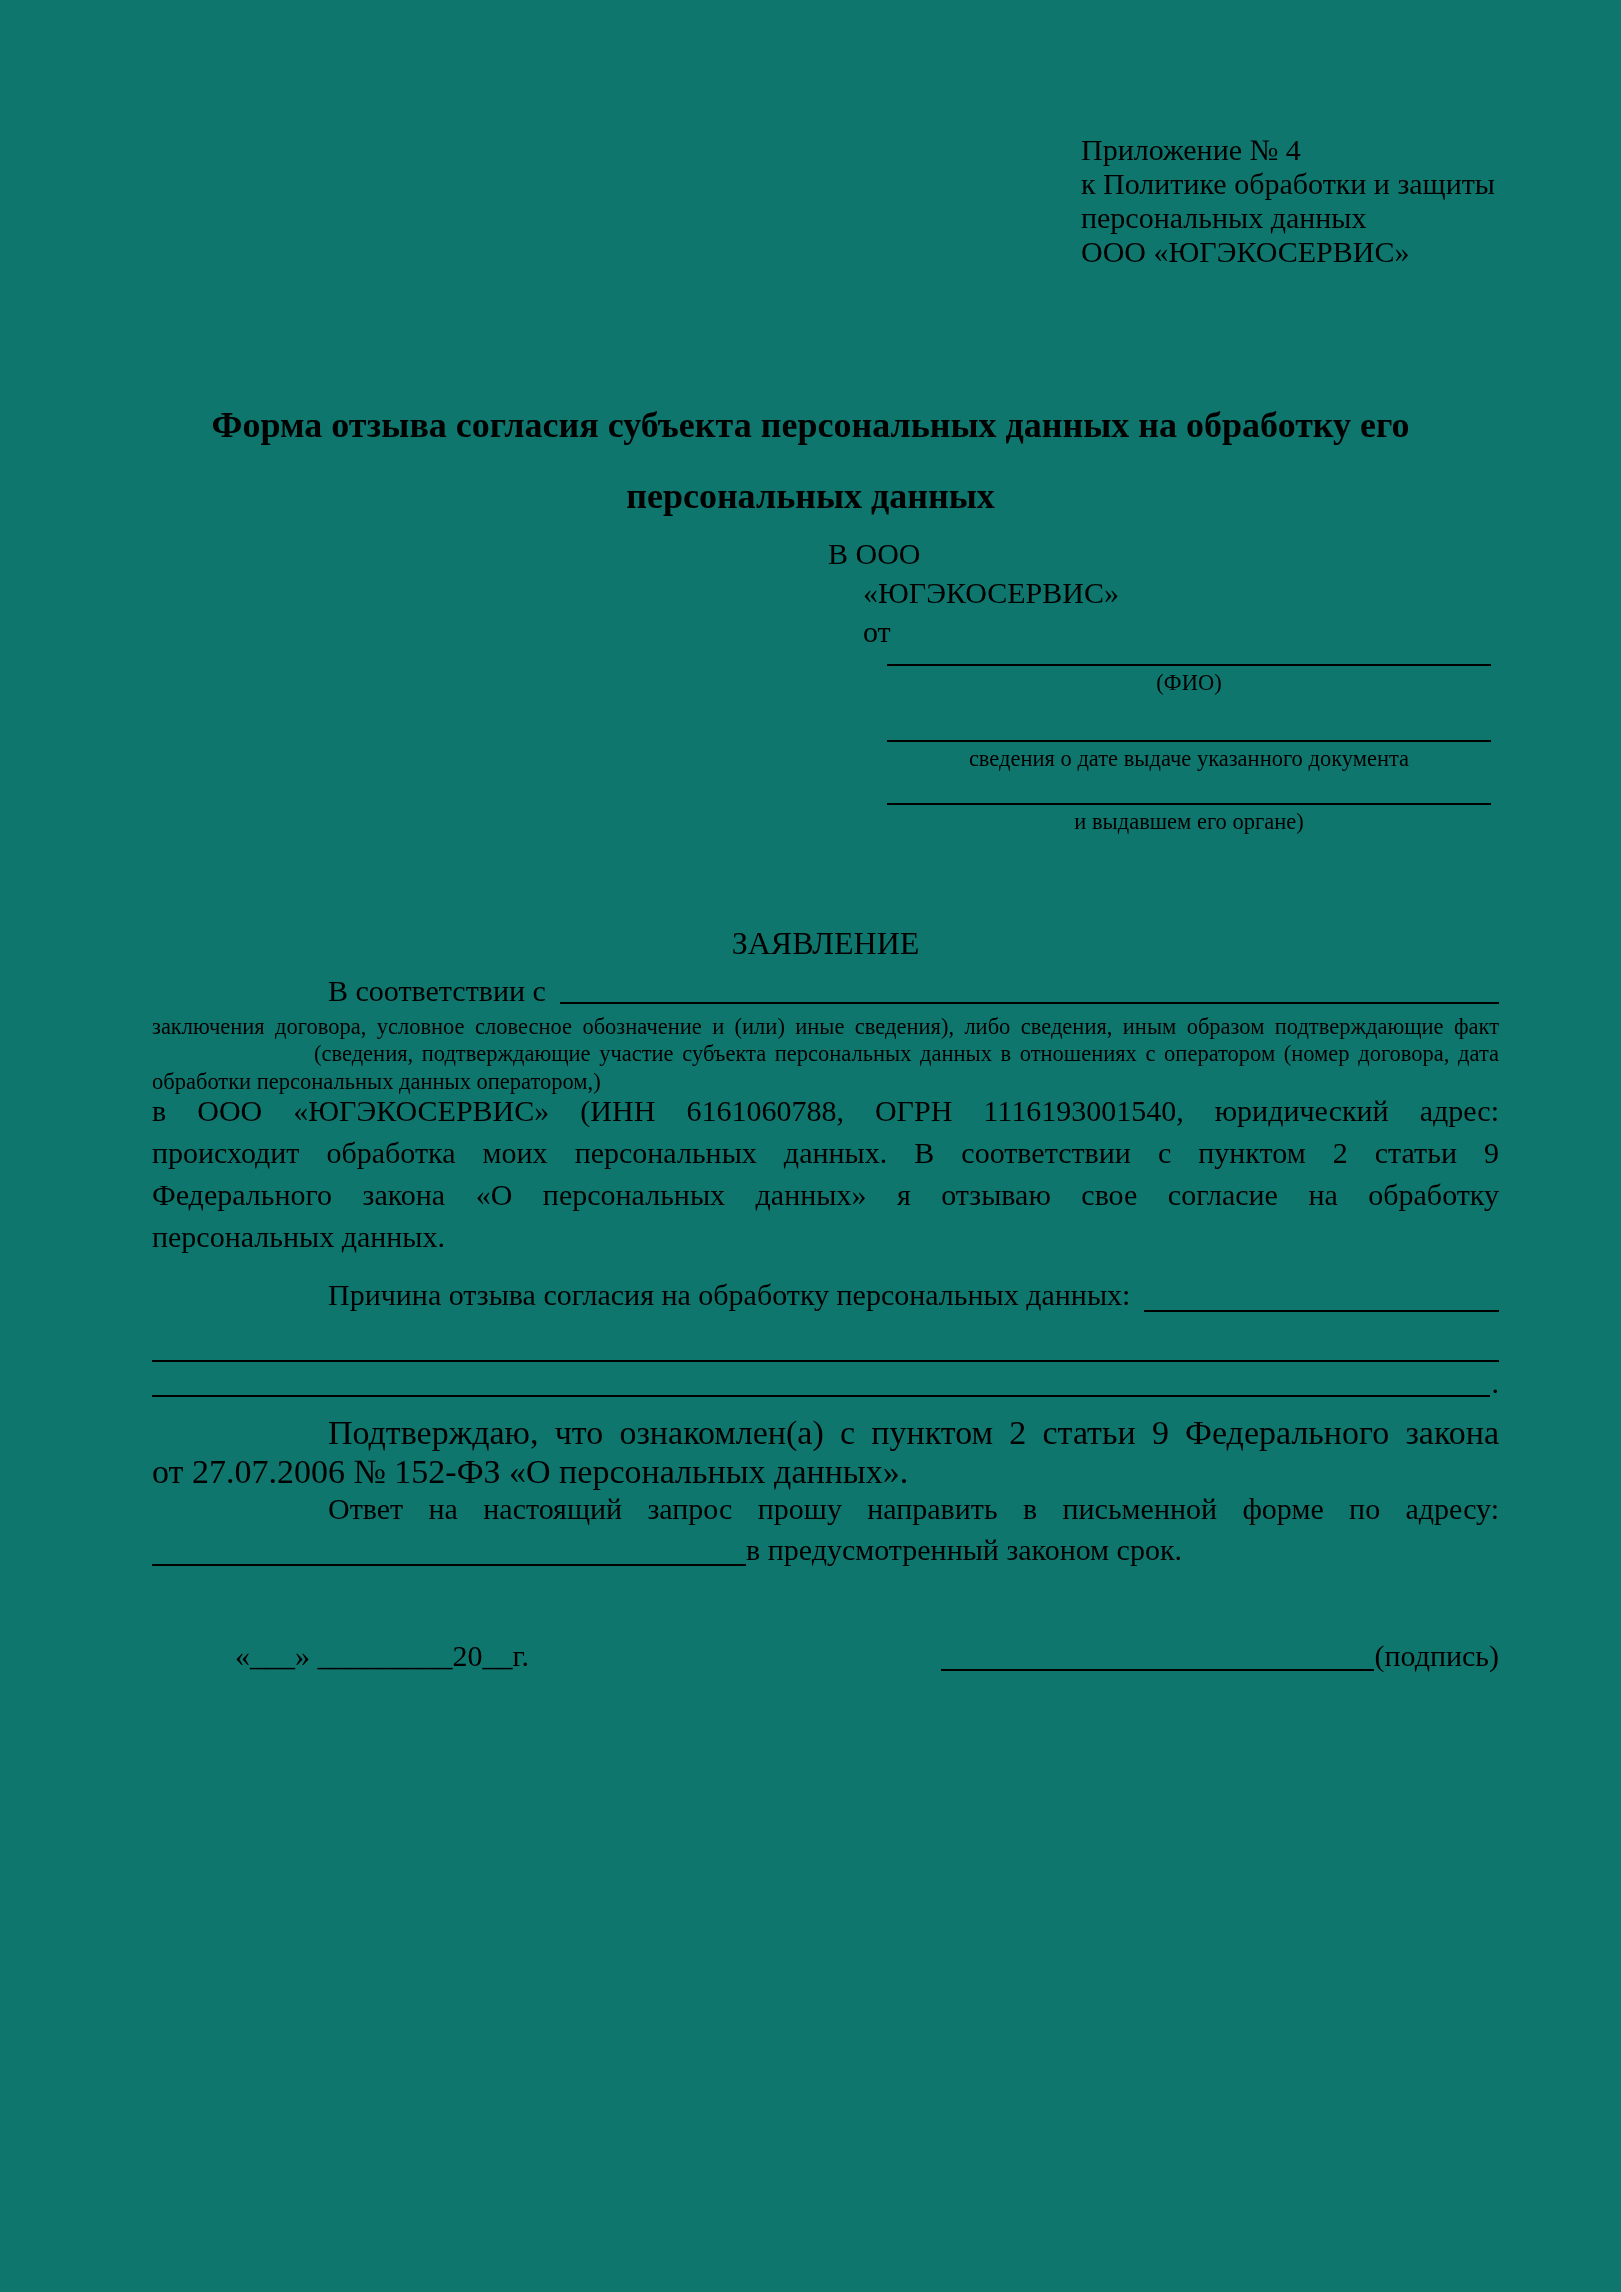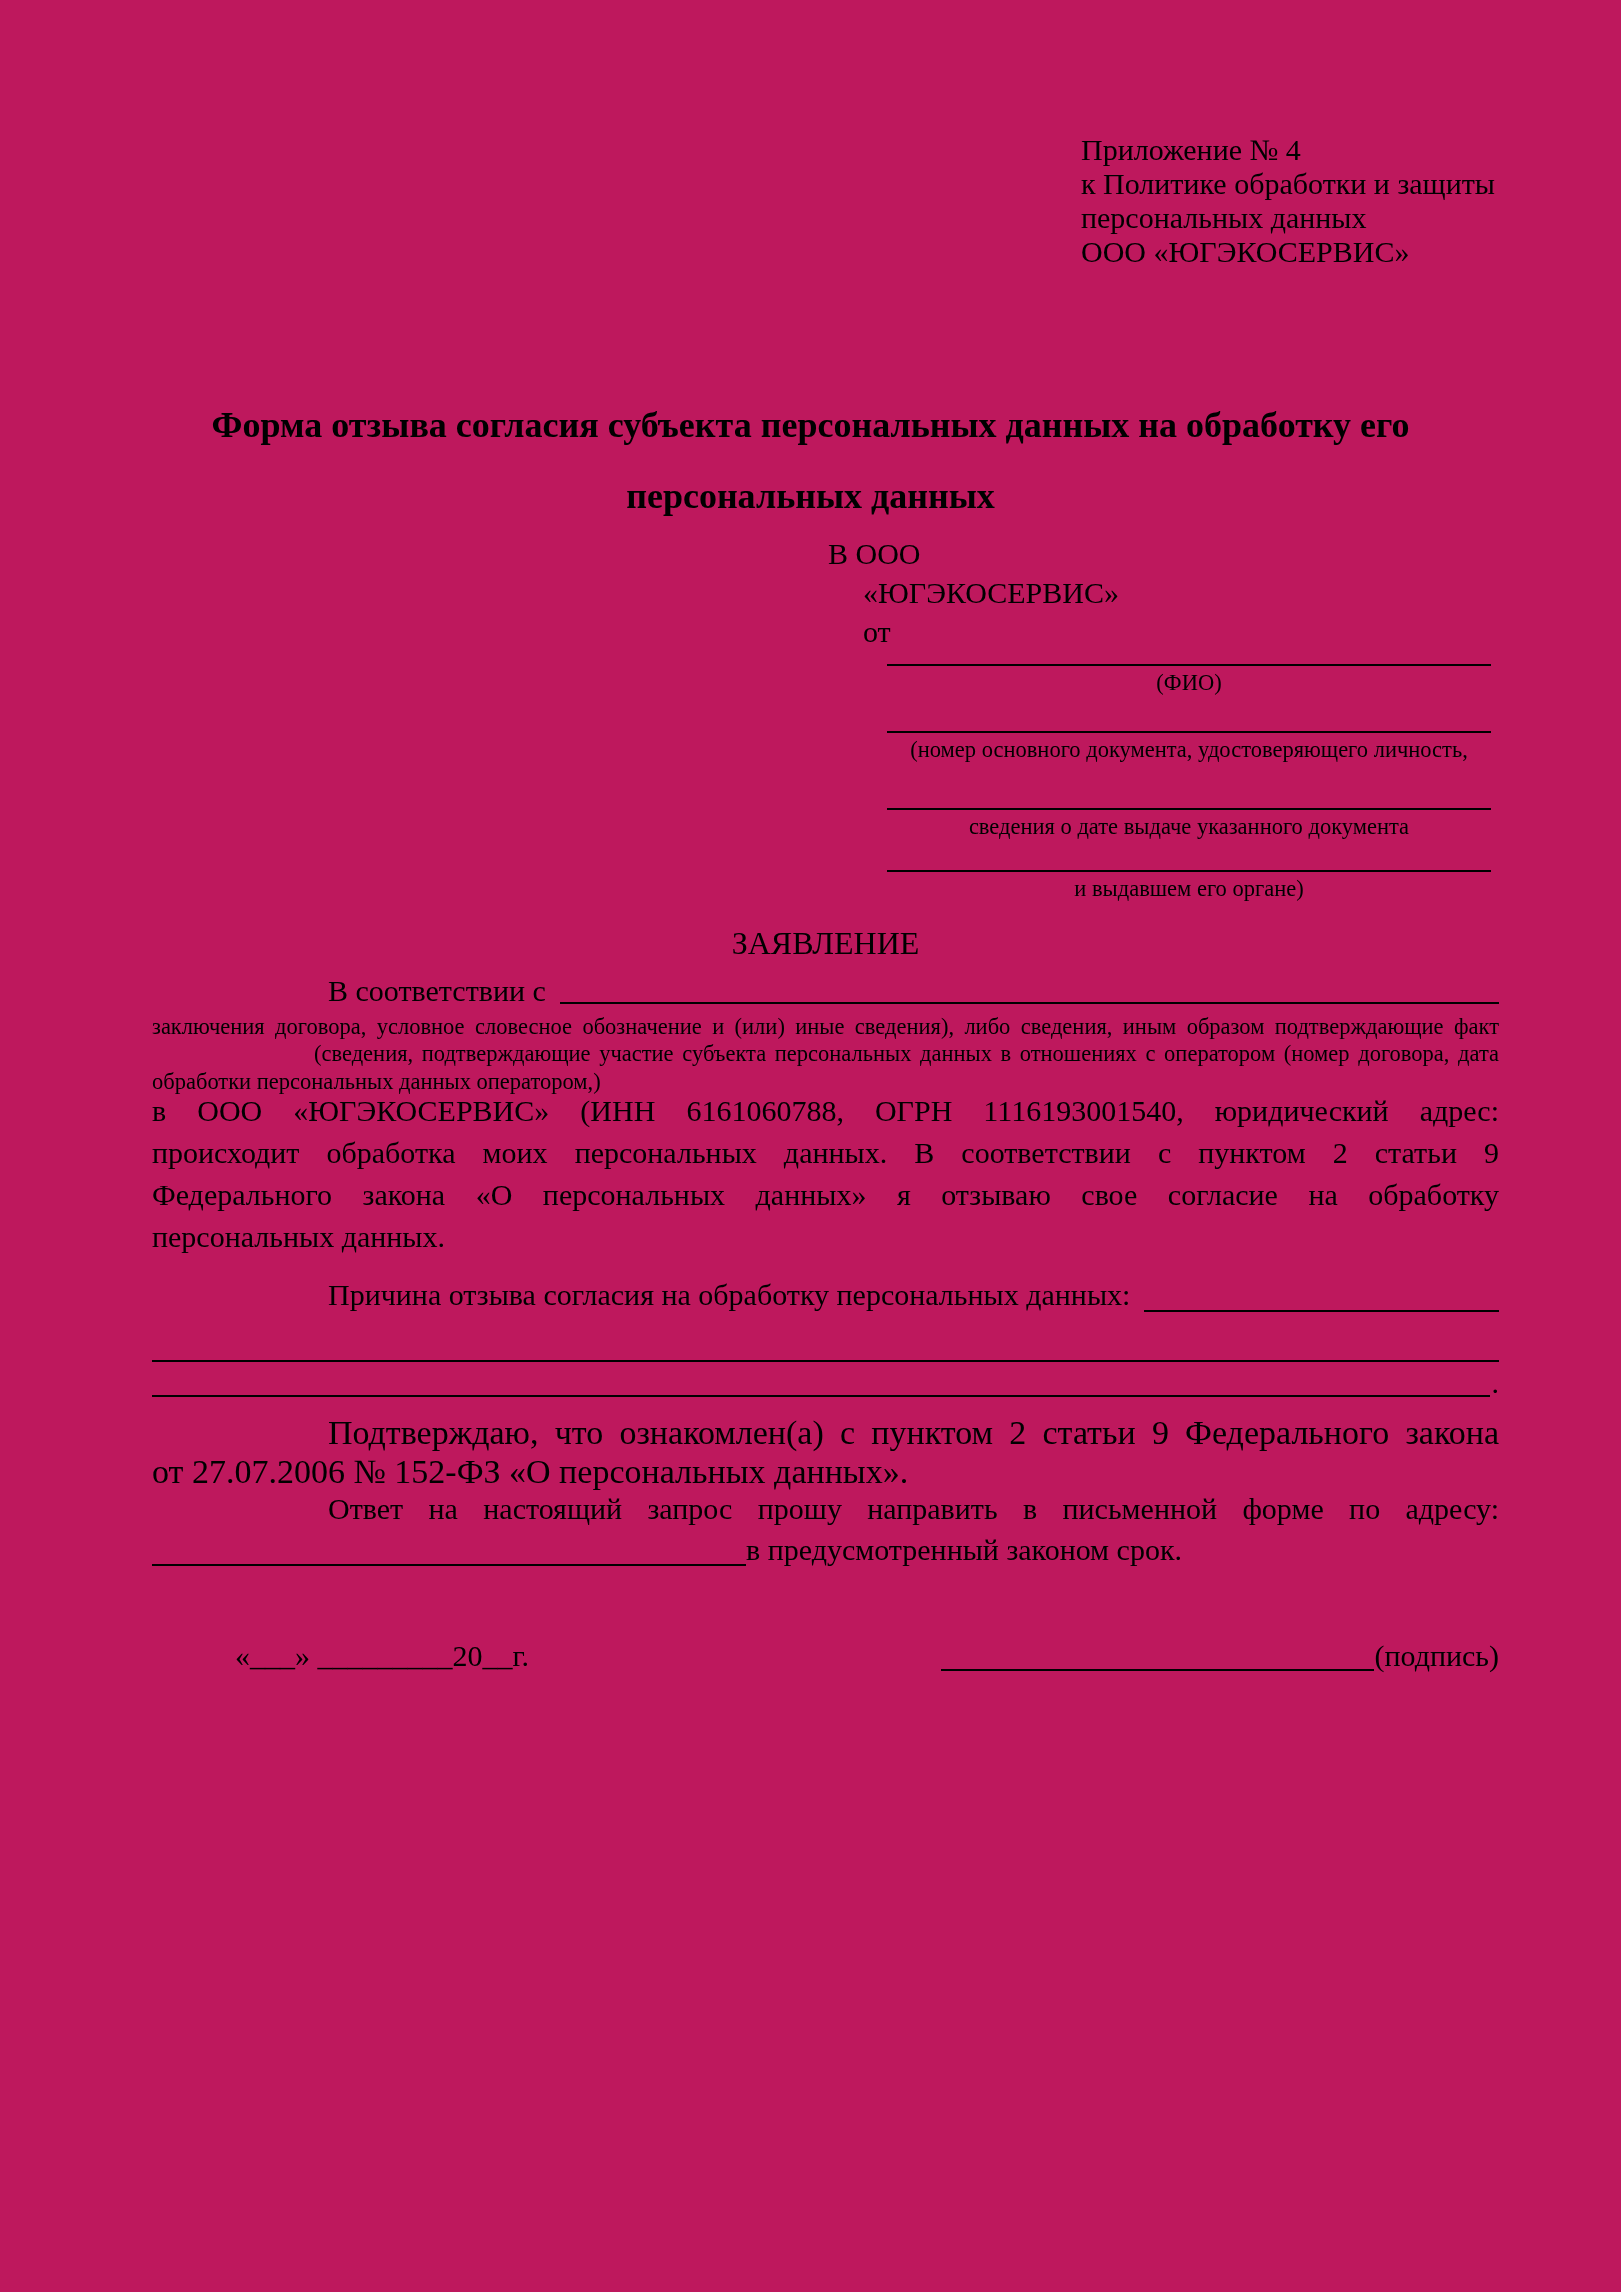--- a/index.html
+++ b/index.html
@@ -1,19 +1,19 @@
 <!DOCTYPE html>
 <html><head>
 <meta charset="utf-8">
 <style>
   html,body{margin:0;padding:0;background:#e8e8e8;}
   .page{
     position:relative;
     width:1621px;height:2293px;
-    background:#be185d;color:#000000;
+    background:#0f766e;color:#000000;
     font-family:"Liberation Serif","DejaVu Serif",serif;
     margin:0 auto;overflow:hidden;
   }
   
   .appendix{position:absolute;left:1081px;top:133px;font-size:30px;line-height:34px;}
   
   .doc-title{position:absolute;left:188px;right:188px;top:390px;margin:0;
     text-align:center;font-size:36px;line-height:71px;font-weight:bold;}
   
   .addressee{position:absolute;left:828px;top:534px;width:663px;font-size:30px;line-height:39px;}
@@ -68,23 +68,20 @@
   <h1 class="doc-title">Форма отзыва согласия субъекта персональных данных на обработку его персональных данных</h1>
 
   <div class="addressee">
     <div>В ООО</div>
     <div class="ind">«ЮГЭКОСЕРВИС»</div>
     <div class="ind">от</div>
 
     <div class="field f1">
       <div class="caption">(ФИО)</div>
     </div>
-    <div class="field f2">
-      <div class="caption">(номер основного документа, удостоверяющего личность,</div>
-    </div>
     <div class="field f3">
       <div class="caption">сведения о дате выдаче указанного документа</div>
     </div>
     <div class="field f4">
       <div class="caption">и выдавшем его органе)</div>
     </div>
   </div>
 
   <h2 class="st-heading">ЗАЯВЛЕНИЕ</h2>
 

